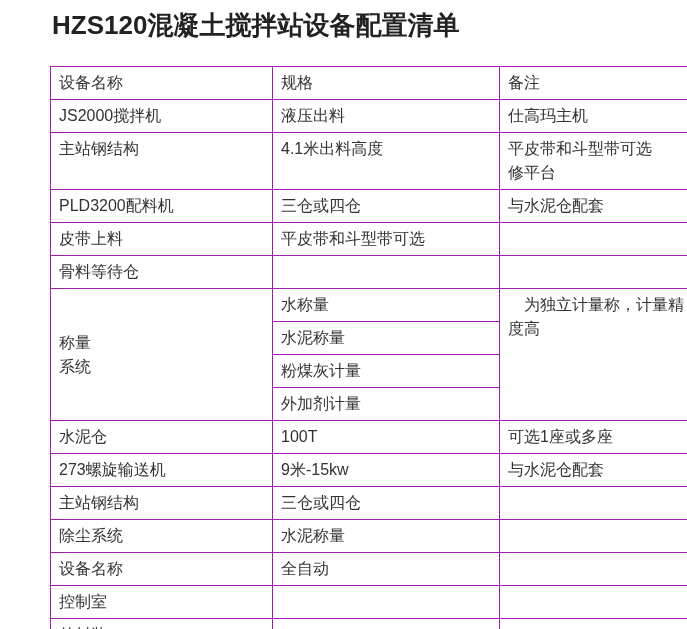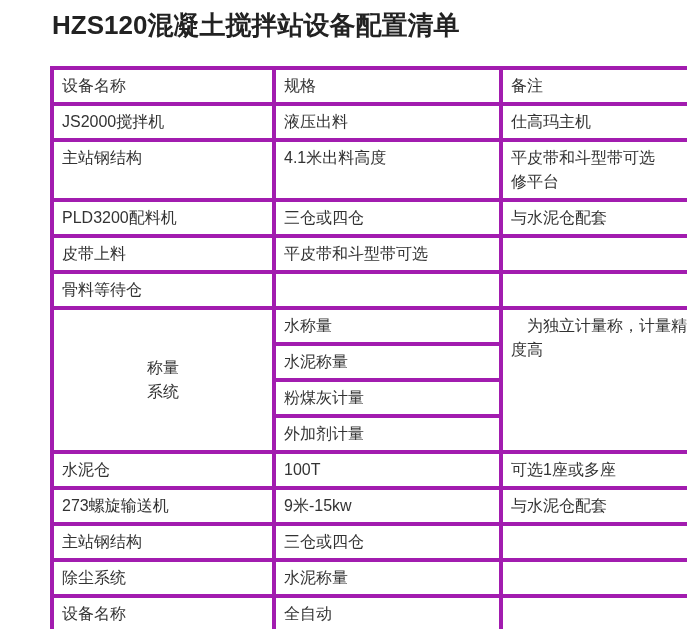--- a/index.html
+++ b/index.html
@@ -28,30 +28,29 @@
   }
   table.equip {
     margin: 25px 0 0 6px;
     border-collapse: collapse;
     table-layout: fixed;
     width: 672px;
     font-size: 16px;
     color: #333333;
   }
   table.equip td {
-    border: 4px solid #a21caf;
+    border: 1px solid #a21caf;
     padding: 4px 8px;
     line-height: 24px;
     vertical-align: top;
     white-space: pre-line;
     overflow: hidden;
   }
   table.equip td.vmid {
     vertical-align: middle;
-    text-align: center;
   }
   col.c1 { width: 222px; }
   col.c2 { width: 227px; }
   col.c3 { width: 223px; }
 </style>
 </head>
 <body>
 
 <div class="page">
 

